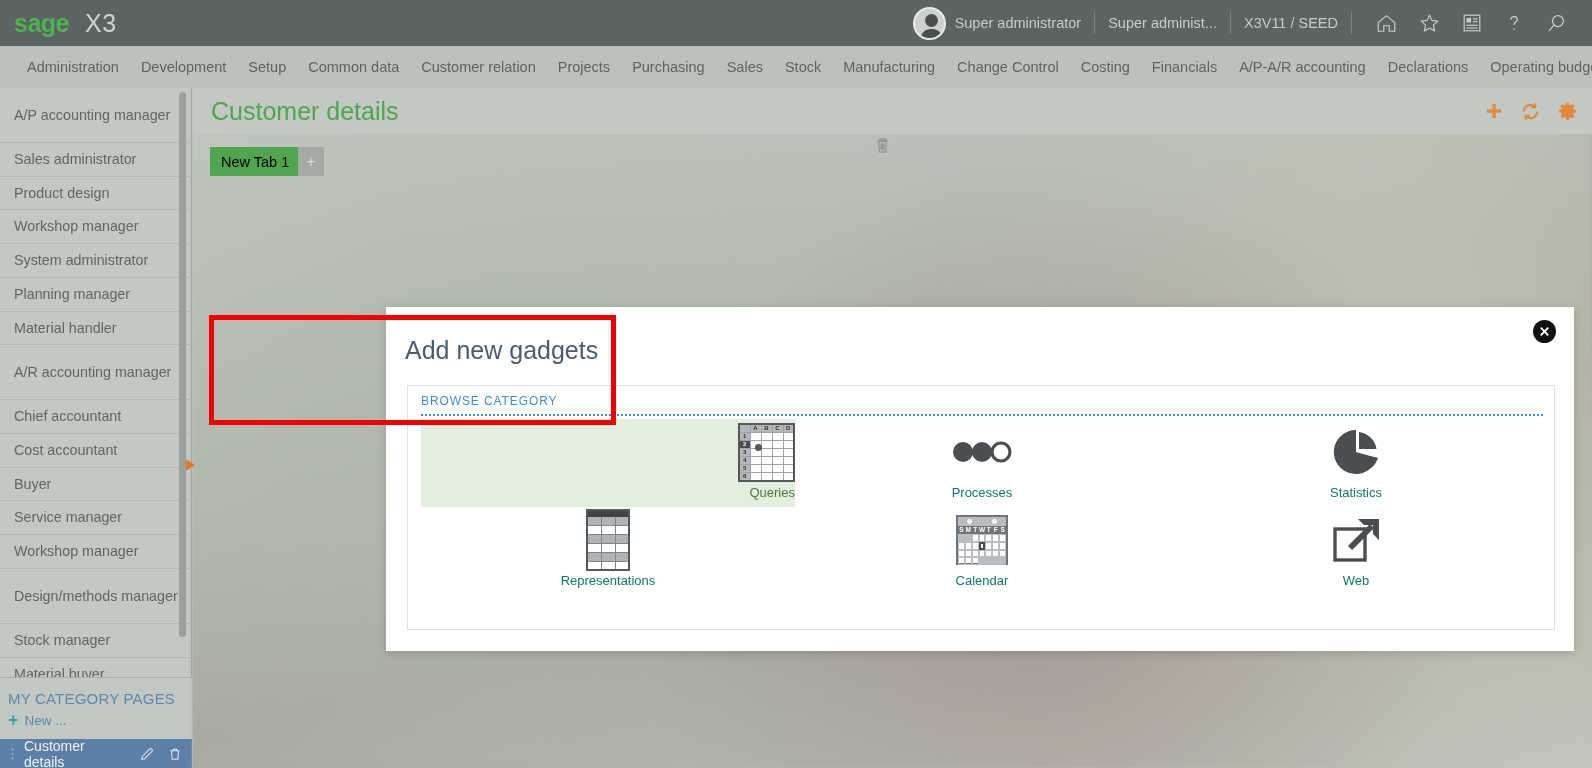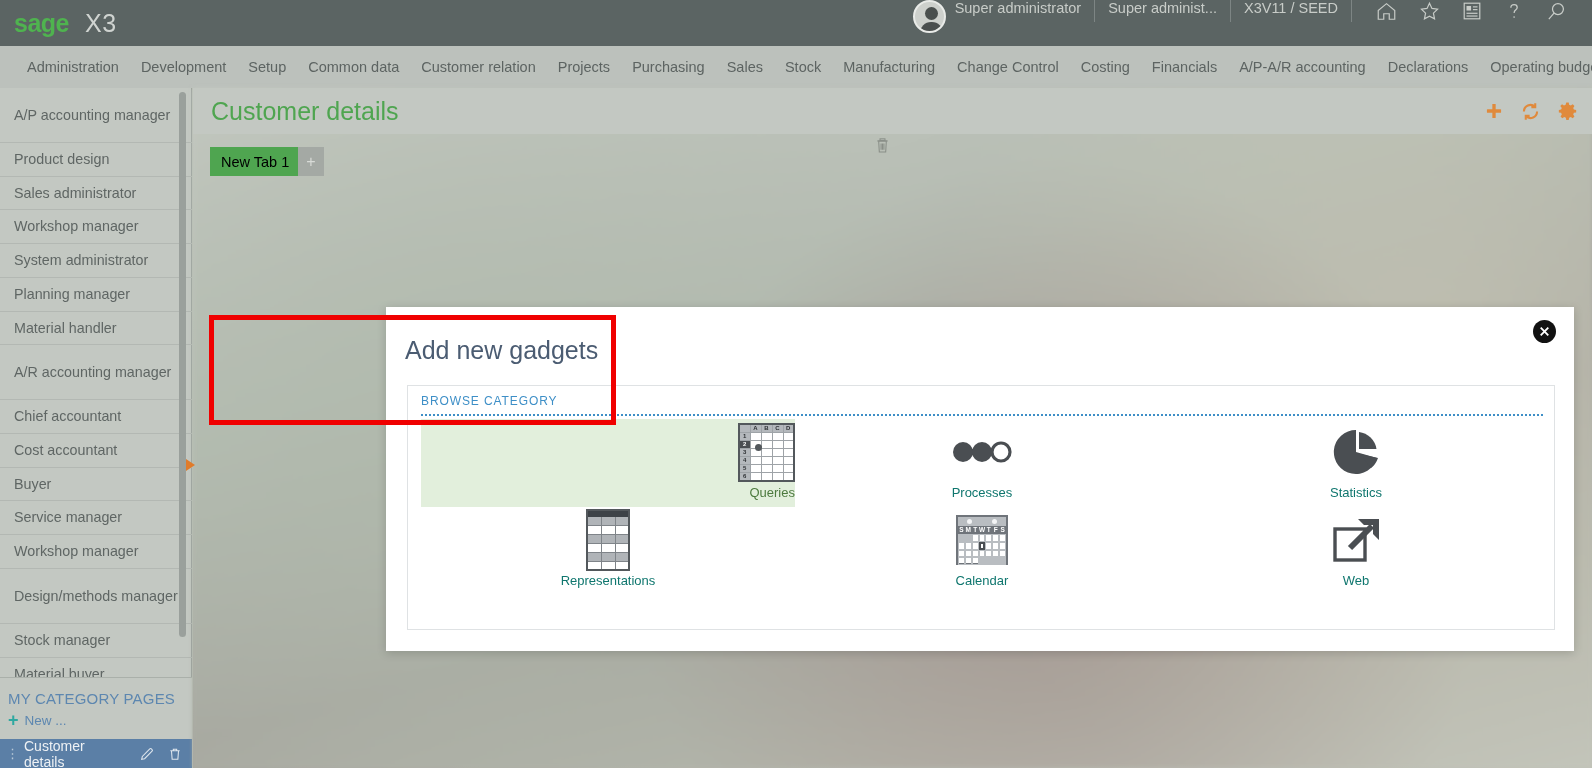--- a/index.html
+++ b/index.html
@@ -13,21 +13,21 @@
 
   
   .topbar {
     position: absolute; left: 0; top: 0; width: 1592px; height: 46px;
     background: #5b6463; display: flex; align-items: center;
   }
   .logo-wrap { display: flex; align-items: baseline; padding-left: 14px; }
   .logo-sage { color: #4fb34f; font-size: 25px; font-weight: bold; letter-spacing: -0.5px; }
   .logo-x3 { color: #cfd3d0; font-size: 25px; font-weight: 300; margin-left: 16px; letter-spacing: 0.5px; }
 
-  .topbar-right { margin-left: auto; display: flex; align-items: flex-start; height: 46px; padding-right: 14px; }
+  .topbar-right { margin-left: auto; display: flex; align-items: center; height: 46px; padding-right: 14px; }
   .avatar {
     width: 33px; height: 33px; border-radius: 50%;
     background: #cdd0cc; border: 2px solid #e9ebe8;
     position: relative; overflow: hidden; margin-right: 9px; flex: none;
   }
   .avatar::before { content:""; position:absolute; left:10px; top:5px; width:13px; height:13px; border-radius:50%; background:#4a4f4e; }
   .avatar::after { content:""; position:absolute; left:5px; top:20px; width:23px; height:17px; border-radius:11px 11px 0 0; background:#4a4f4e; }
   .tb-text { color: #c8ccc8; font-size: 14.5px; white-space: nowrap; }
   .tb-sep { width: 1px; height: 22px; background: #7d8584; margin: 0 13px; }
   .tb-icon { color: #c8ccc8; margin: 0 10px; display: flex; align-items: center; }
@@ -266,24 +266,24 @@
       <div class="menu-item">Declarations</div>
       <div class="menu-item">Operating budgets</div>
     </div>
 
   <div class="sidebar">
     <div class="side-scroll" id="side-list">
         <div class="side-item two-line">
           <span>A/P accounting manager</span>
         </div>
         <div class="side-item">
+          <span>Sales administrator</span>
+        </div>
+        <div class="side-item">
           <span>Product design</span>
-        </div>
-        <div class="side-item">
-          <span>Sales administrator</span>
         </div>
         <div class="side-item">
           <span>Workshop manager</span>
         </div>
         <div class="side-item">
           <span>System administrator</span>
         </div>
         <div class="side-item">
           <span>Planning manager</span>
         </div>

